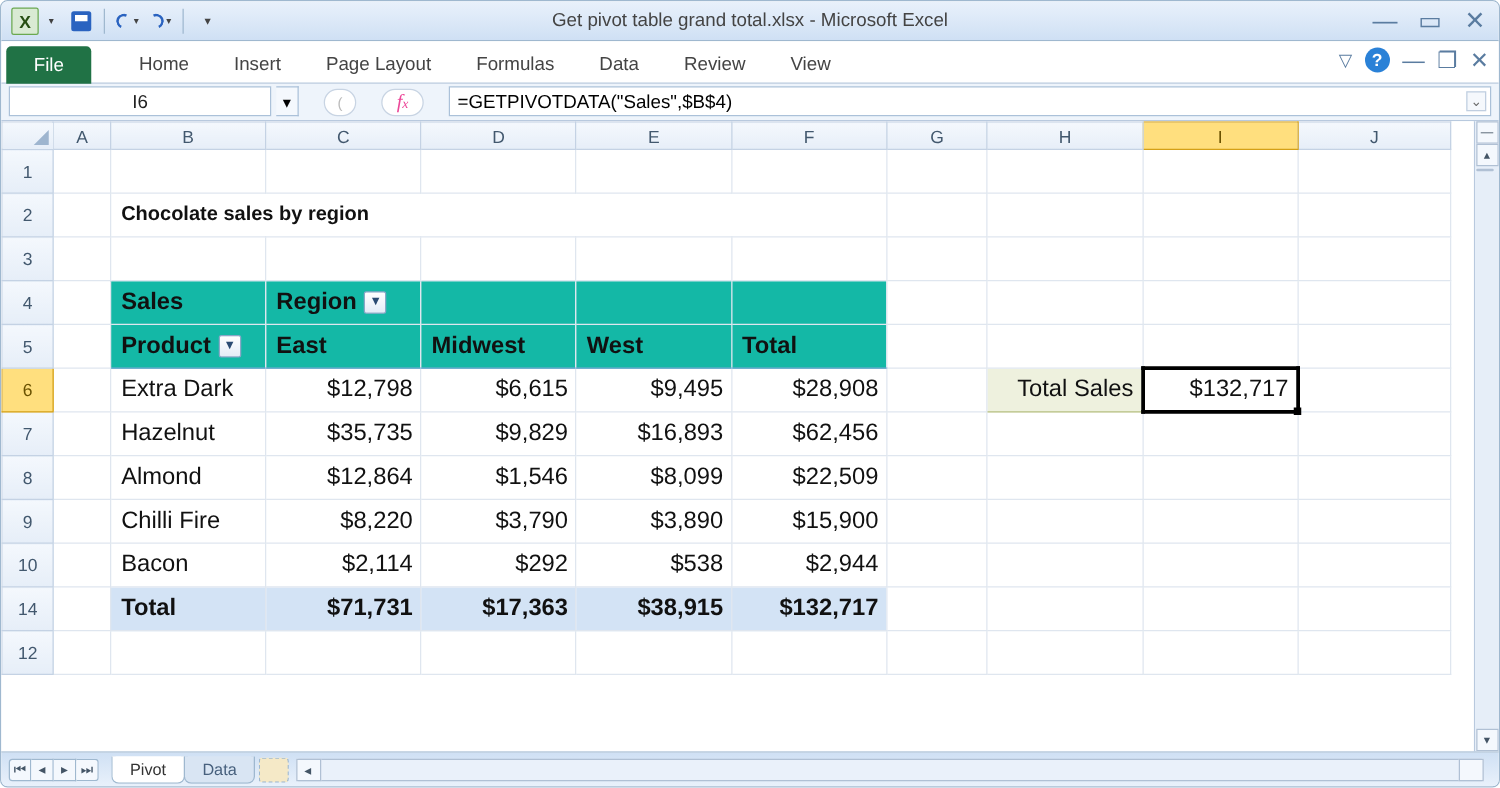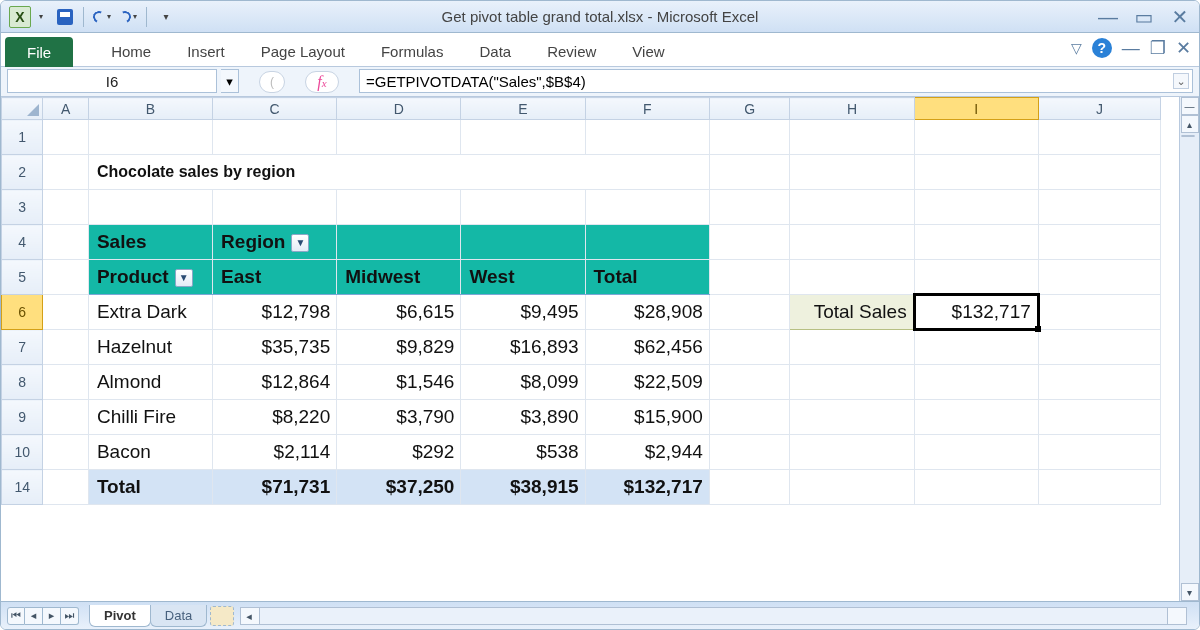--- a/index.html
+++ b/index.html
@@ -170,21 +170,21 @@
   .nav-arrows span{
     width:18px;height:18px;border:1px solid #9fb8cf;border-left-width:0;
     background:#f4f8fd;display:flex;align-items:center;justify-content:center;font-size:11px;color:#456;
   }
   .nav-arrows span:first-child{border-left-width:1px;border-top-left-radius:3px;border-bottom-left-radius:3px;}
   .nav-arrows span:last-child{border-top-right-radius:3px;border-bottom-right-radius:3px;}
   .sheet-tab{
     border:1px solid #9fb8cf;border-top:none;background:#fff;
     padding:3px 14px;font-size:13px;color:#333;margin-right:-1px;
     border-bottom-left-radius:6px;border-bottom-right-radius:6px;
-    font-weight:bold;
+    font-weight:normal;
   }
   .sheet-tab.inactive{background:#d9e5f3;color:#47607d;font-weight:normal;}
   .new-sheet{width:24px;height:20px;border:1px dashed #9fb8cf;border-radius:3px;background:#f5e9c7;margin-left:4px;position:relative;}
   .hscroll{flex:1;margin:0 6px;height:18px;border:1px solid #b0c0d4;background:#eaf1fa;position:relative;border-radius:2px;}
   .hscroll::before,.hscroll::after{content:"";position:absolute;top:0;width:18px;height:100%;background:#f4f8fd;border:1px solid #b0c0d4;margin:-1px 0;}
   .hscroll::before{left:-1px;border-right:1px solid #b0c0d4;}
   .hscroll::after{right:-1px;border-left:1px solid #b0c0d4;}
   .hscroll .la,.hscroll .ra{position:absolute;top:2px;font-size:11px;color:#456;}
   .hscroll .la{left:5px;} .hscroll .ra{right:5px;}
   .bold{font-weight:bold;}
@@ -427,29 +427,42 @@
             <td></td>
             <td></td>
             <td></td>
           </tr>
 
       <tr>
             <th class="rh">14</th>
         <td></td>
         <td class="pt-total pt-total-top">Total</td>
         <td class="pt-total pt-total-top right">$71,731</td>
-        <td class="pt-total pt-total-top right">$37,250</td>
+        <td class="pt-total pt-total-top right">$17,363</td>
         <td class="pt-total pt-total-top right">$38,915</td>
         <td class="pt-total pt-total-top right">$132,717</td>
         <td></td>
             <td></td>
             <td></td>
             <td></td>
           </tr>
 
+      <tr>
+            <th class="rh">12</th>
+        <td></td>
+            <td></td>
+            <td></td>
+            <td></td>
+            <td></td>
+            <td></td>
+            <td></td>
+            <td></td>
+            <td></td>
+            <td></td>
+          </tr>
     </tbody>
       </table>
   </div>
 
   <div class="vscroll">
     <div>
       <div class="arr">―</div>
       <div class="arr">▴</div>
       <div class="thumb"></div>
     </div>

